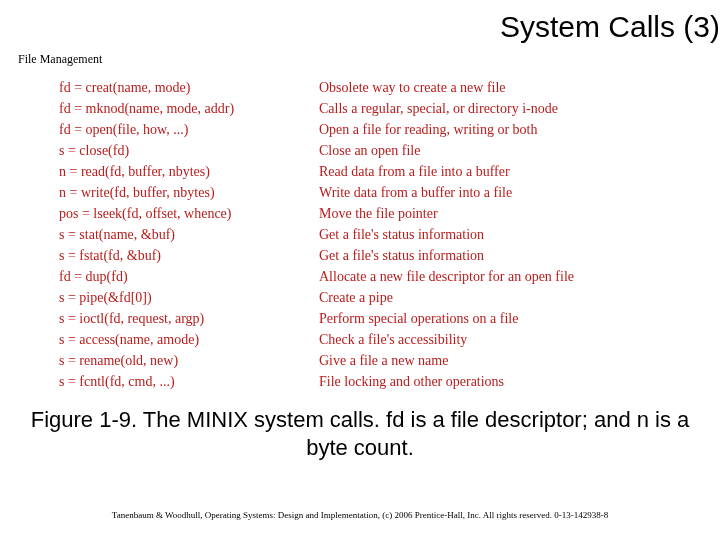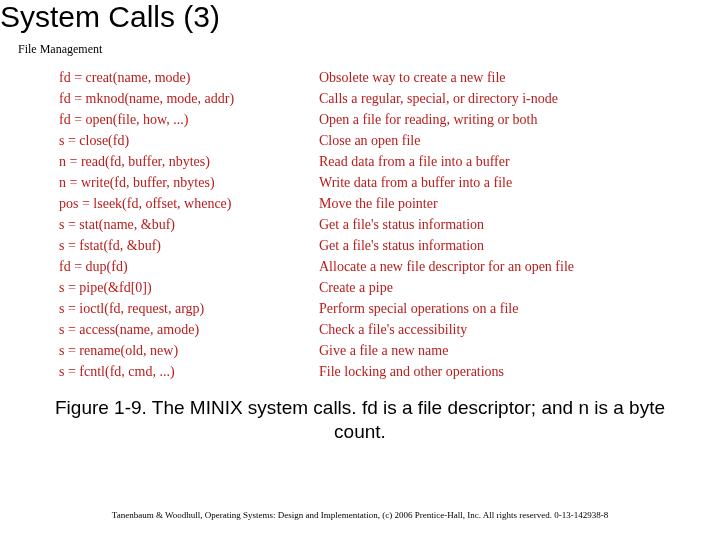--- a/index.html
+++ b/index.html
@@ -6,23 +6,24 @@
   body {
     width: 720px;
     height: 540px;
     background: #fff;
     font-family: Arial, Helvetica, sans-serif;
     color: #000;
     position: relative;
     overflow: hidden;
   }
   .title {
-    text-align: left;
+    text-align: right;
     font-size: 30px;
     font-weight: 400;
+    padding-top: 10px;
     padding-bottom: 8px;
   }
   .subtitle {
     font-family: "Times New Roman", Times, serif;
     font-size: 12px;
     padding-left: 18px;
     padding-bottom: 10px;
   }
   .table-wrap {
     padding-left: 55px;
@@ -36,21 +37,21 @@
     color: #b91c1c;
   }
   td {
     padding: 2.5px 4px;
     vertical-align: top;
     white-space: nowrap;
   }
   td.call { width: 260px; }
   .caption {
     text-align: center;
-    font-size: 19px;
+    font-size: 22px;
     font-weight: 400;
     padding: 14px 30px 0 30px;
     line-height: 1.25;
   }
   .copyright {
     text-align: center;
     font-family: "Times New Roman", Times, serif;
     font-size: 9px;
     position: absolute;
     bottom: 20px;

